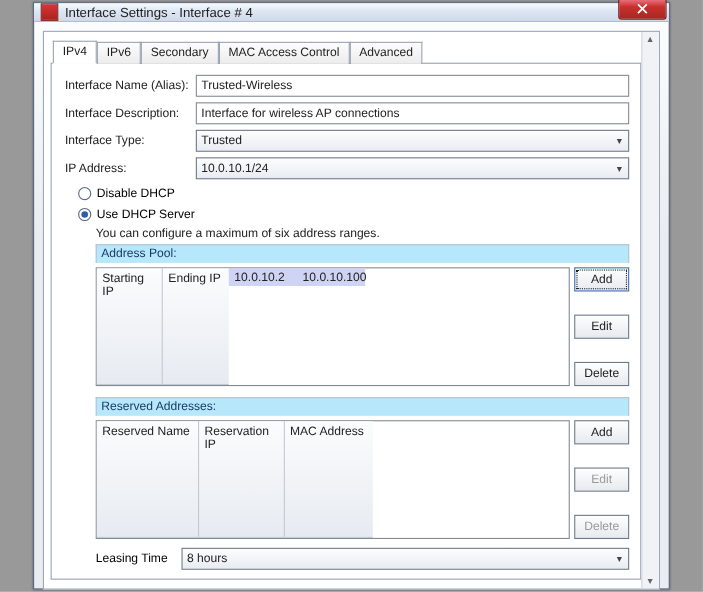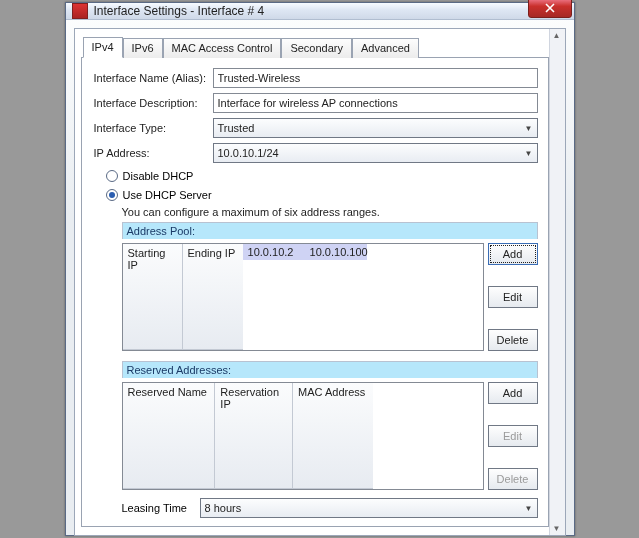--- a/index.html
+++ b/index.html
@@ -8,21 +8,21 @@
     font-family: Tahoma, Arial, sans-serif;
     font-size: 11px;
     background: #999;
     display: flex;
     align-items: center;
     justify-content: center;
     height: 538px;
     width: 639px;
   }
   .window {
-    width: 510px;
+    width: 579px;
     height: 534px;
     background: linear-gradient(#fdfefe,#e9edf1 40%, #e9edf1);
     border: 1px solid #5a6a85;
     display: flex;
     flex-direction: column;
     box-shadow: 0 0 2px rgba(0,0,0,0.4);
   }
   .titlebar {
     height: 28px;
     background: linear-gradient(#f7fbff,#dde6f3 45%,#cfd9e8);
@@ -180,22 +180,22 @@
     </div>
   </div>
 
   <div class="content-outer">
     <div class="main-area">
       <div class="pane">
 
         <div class="tabstrip">
           <div class="tab active">IPv4</div>
           <div class="tab">IPv6</div>
+          <div class="tab">Secondary</div>
           <div class="tab">MAC Access Control</div>
-          <div class="tab">Secondary</div>
           <div class="tab">Advanced</div>
         </div>
 
         <div class="tabbody">
 
           <div class="form-row">
             <div class="form-label">Interface Name (Alias):</div>
             <input class="text-input" value="Trusted-Wireless" style="">
           </div>
           <div class="form-row">

